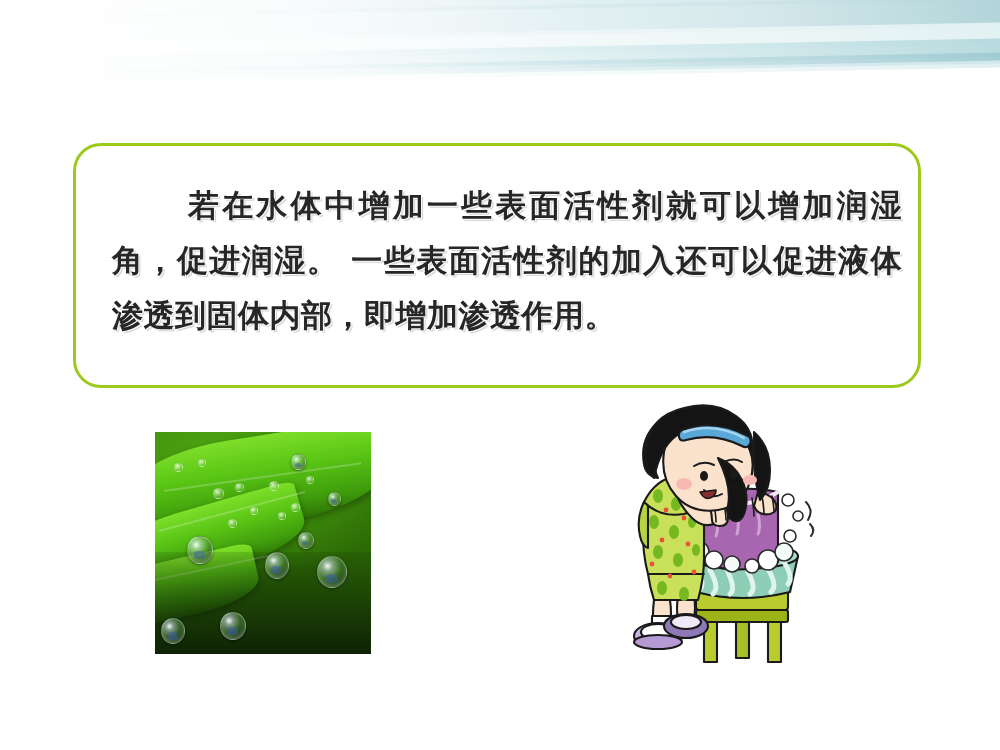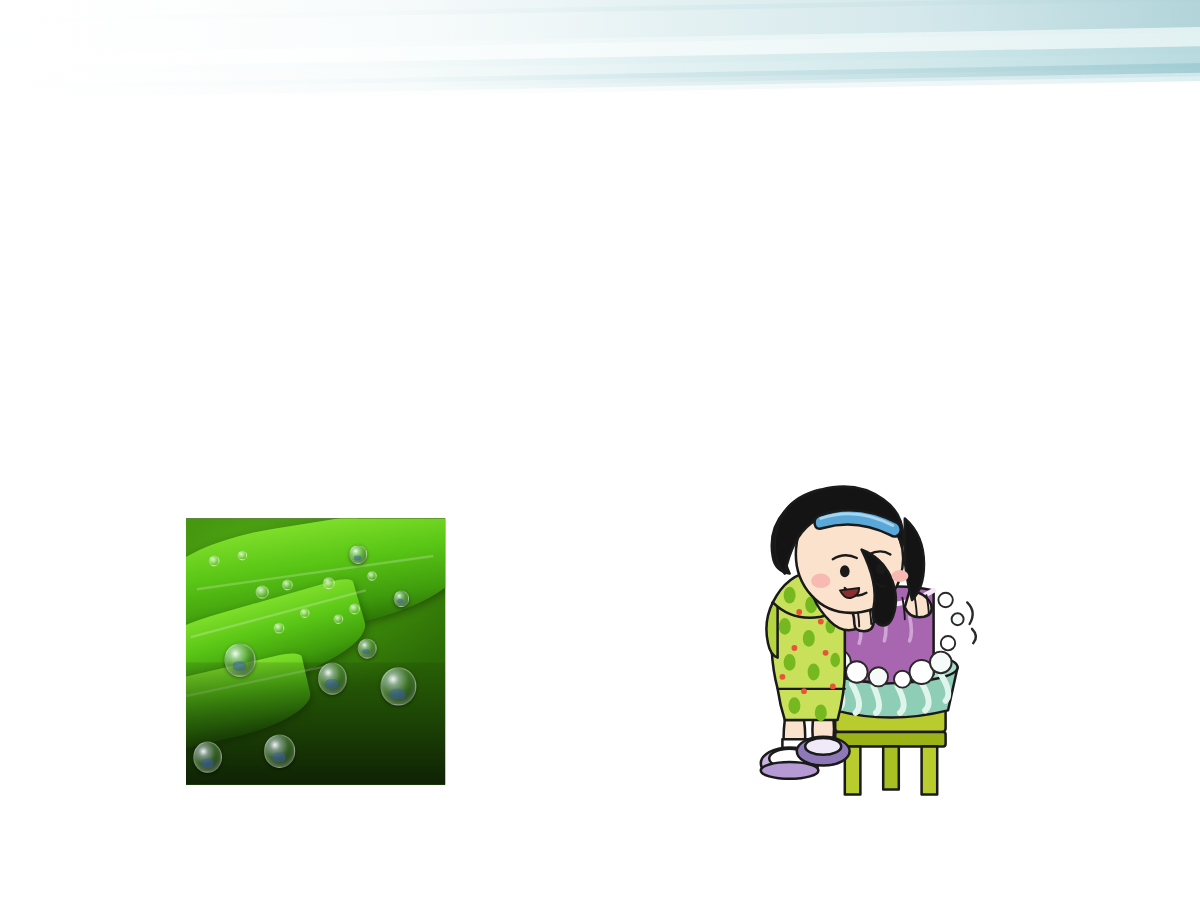--- a/index.html
+++ b/index.html
@@ -190,20 +190,23 @@
   <div class="top-band">
     <div class="band-stripe bs1"></div>
     <div class="band-stripe bs2"></div>
     <div class="band-stripe bs3"></div>
     <div class="band-stripe bs4"></div>
     <div class="band-stripe bs5"></div>
     <div class="band-stripe bs6"></div>
     <div class="band-wash"></div>
   </div>
 
+  <div class="text-box">
+    <div class="body-text nolabel">若在水体中增加一些表面活性剂就可以增加润湿角，促进润湿。 一些表面活性剂的加入还可以促进液体渗透到固体内部，即增加渗透作用。</div>
+  </div>
 
   <div class="leaf-photo">
     <div class="leaf-inner">
       <div class="lf-bg"></div>
       <div class="lf-darkcorner"></div>
 
       <div class="lf-blade blade1"></div>
       <div class="lf-blade blade2"></div>
       <div class="lf-blade blade3"></div>
 

